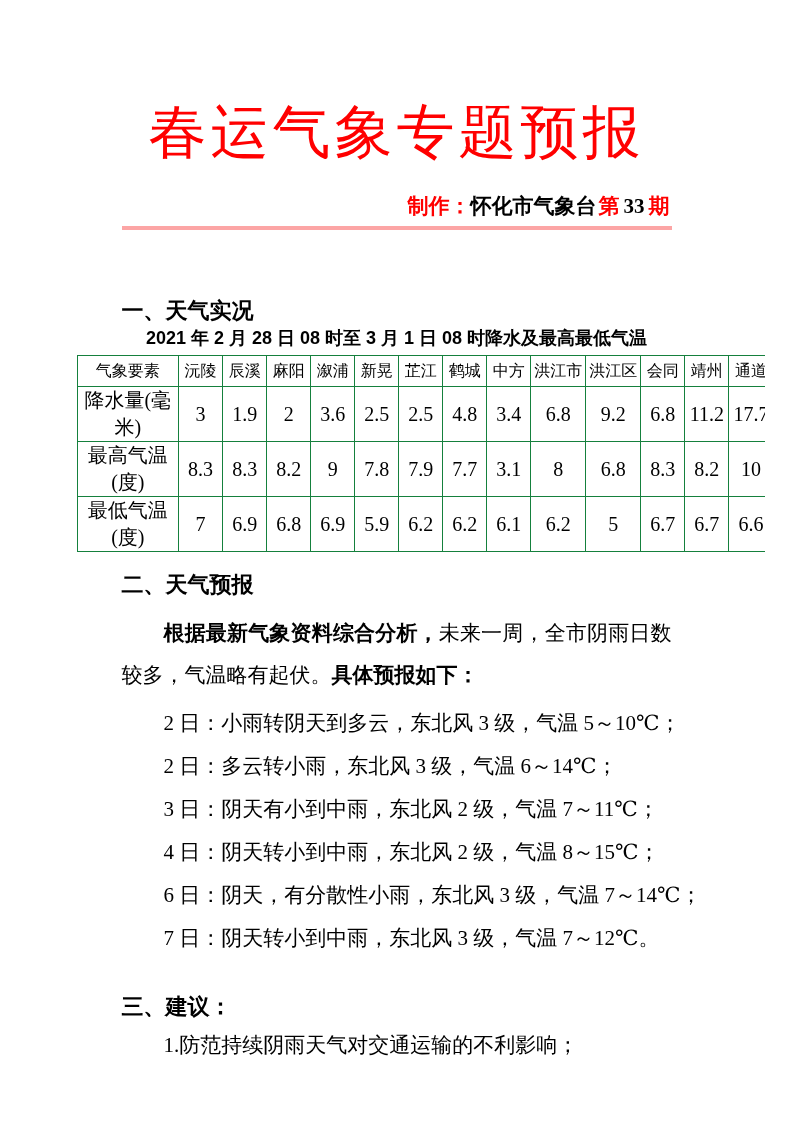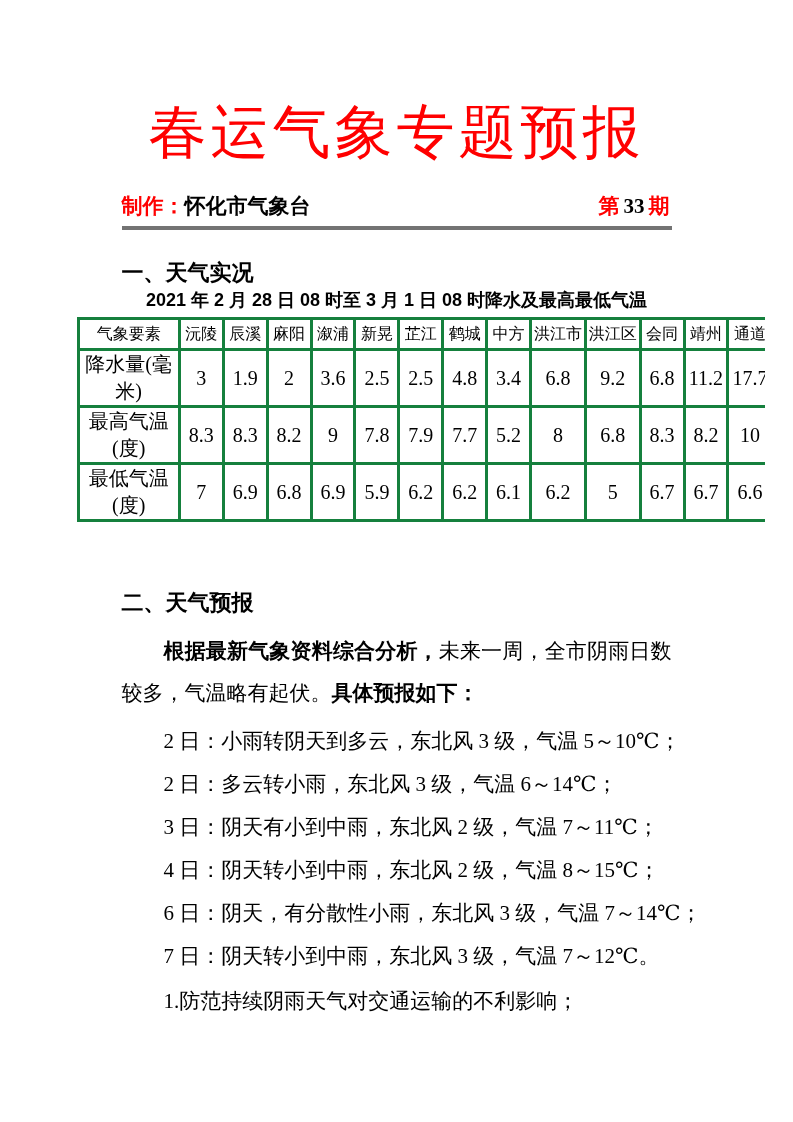--- a/index.html
+++ b/index.html
@@ -26,59 +26,59 @@
     letter-spacing: 4px;
     color: #ff0000;
     font-family: "Liberation Serif", "DejaVu Serif", serif;
     white-space: nowrap;
   }
 
   
   .meta-row {
     margin-top: 14px;
     display: flex;
-    justify-content: space-between;
+    justify-content: flex-end;
     align-items: baseline;
     font-size: 21px;
     font-weight: bold;
     line-height: 28px;
     padding-bottom: 6px;
-    border-bottom: 4px solid #737373;
+    border-bottom: 4px solid #fca5a5;
   }
   .red  { color: #ff0000; }
   .blk  { color: #000000; }
   .part { margin: 0 2px; }
 
   
   .section-heading {
-    margin-top: 28px;
+    margin-top: 66px;
     font-size: 22px;
     font-weight: bold;
     font-family: "Liberation Sans", "DejaVu Sans", sans-serif;
   }
-  .section-heading.s2 { margin-top: 66px; }
+  .section-heading.s2 { margin-top: 18px; }
   .section-heading.s3 { margin-top: 32px; }
 
   
   .table-title {
     text-align: center;
     font-size: 18px;
     font-weight: bold;
     font-family: "Liberation Sans", "DejaVu Sans", sans-serif;
   }
   table.weather {
     margin-top: 5px;
     margin-left: -45px;   
     width: 697px;
     border-collapse: collapse;
     table-layout: fixed;
     font-size: 16px;
   }
   table.weather th, table.weather td {
-    border: 3px solid #15803d;
+    border: 1px solid #15803d;
     height: 31px;
     text-align: center;
     vertical-align: middle;
     font-weight: normal;
     padding: 0 1px;
     overflow: hidden;
   }
   table.weather td { font-size: 20px; }
   col.c-label { width: 14.6%; }
   col.c-std   { width: 6.33%; }
@@ -186,21 +186,21 @@
         </tr>
         <tr>
           <td>最高气温(度)</td>
           <td>8.3</td>
           <td>8.3</td>
           <td>8.2</td>
           <td>9</td>
           <td>7.8</td>
           <td>7.9</td>
           <td>7.7</td>
-          <td>5.2</td>
+          <td>3.1</td>
           <td>8</td>
           <td>6.8</td>
           <td>8.3</td>
           <td>8.2</td>
           <td>10</td>
         </tr>
         <tr>
           <td>最低气温(度)</td>
           <td>7</td>
           <td>6.9</td>
@@ -225,17 +225,18 @@
 
     <ul class="forecast-list">
       <li>2 日：小雨转阴天到多云，东北风 3 级，气温 5～10℃；</li>
       <li>2 日：多云转小雨，东北风 3 级，气温 6～14℃；</li>
       <li>3 日：阴天有小到中雨，东北风 2 级，气温 7～11℃；</li>
       <li>4 日：阴天转小到中雨，东北风 2 级，气温 8～15℃；</li>
       <li>6 日：阴天，有分散性小雨，东北风 3 级，气温 7～14℃；</li>
       <li>7 日：阴天转小到中雨，东北风 3 级，气温 7～12℃。</li>
     </ul>
 
+    <h2 class="section-heading s3">三、建议：</h2>
 
     <p class="suggestion">1.防范持续阴雨天气对交通运输的不利影响；</p>
 
   </div>
 </div>
 
 </body></html>

